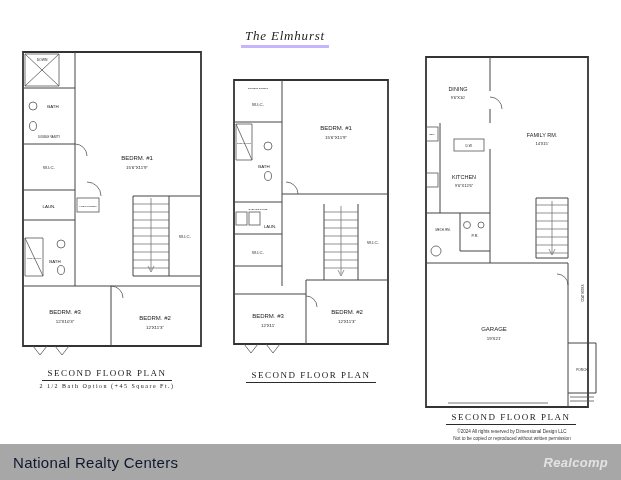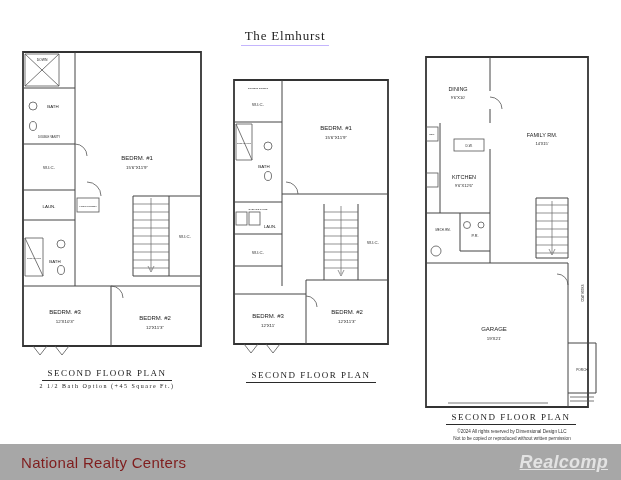--- a/index.html
+++ b/index.html
@@ -6,36 +6,36 @@
   body { background:#888; font-family:"Liberation Sans", sans-serif; }
   .screen {
     position:relative; width:621px; height:480px; background:#ffffff;
     overflow:hidden; color:#222; margin:0 auto;
   }
   .abs { position:absolute; }
   .title {
     font-family:"Liberation Serif", serif; font-size:13px; letter-spacing:.8px;
     color:#1d1d1d; text-align:center;
   }
-  .title .ul { border-bottom:1px solid #c4b5fd; padding:0 4px 1px; display:inline-block; }
+  .title .ul { border-bottom:3px solid #c4b5fd; padding:0 4px 1px; display:inline-block;font-style:italic; }
   .specs { font-family:"Liberation Serif", serif; font-size:8.5px; font-weight:bold; text-align:center; line-height:1.5; color:#1d1d1d;}
   .specs .ul { border-bottom:1px solid #2a2a2a; padding:0 3px 0; display:inline-block; }
   .caption {
     font-family:"Liberation Serif", serif; font-size:9px; letter-spacing:1.5px;
     text-align:center; color:#1a1a1a;
   }
   .caption .ul { border-bottom:1px solid #2a2a2a; padding:0 5px 2px; display:inline-block;}
   .note { font-size:6px; text-align:center; color:#222; margin-top:2px; }
   .copyright { font-size:4.6px; text-align:center; color:#333; line-height:1.5; }
   .footer {
     position:absolute; left:0; right:0; bottom:0; height:36px; background:#a7a7a7;
     display:flex; align-items:center; justify-content:space-between; padding:0 13px;
   }
-  .brand { color:#7f1d1d; font-size:15px; letter-spacing:.3px;margin-left:8px; }
-  .logo  { color:#e3e3e3; font-size:18px; font-weight:bold; font-style:italic; letter-spacing:.3px;text-decoration:underline; }
+  .brand { color:#0f172a; font-size:15px; letter-spacing:.3px; }
+  .logo  { color:#e3e3e3; font-size:13px; font-weight:bold; font-style:italic; letter-spacing:.3px; }
   svg text { font-family:"Liberation Sans", sans-serif; fill:#1c1c1c; }
 </style>
 </head>
 <body>
 
 <div class="screen">
 
   <div class="abs title" style="left:200px; top:28px; width:170px;">
     <span class="ul">The Elmhurst</span>
   </div>

